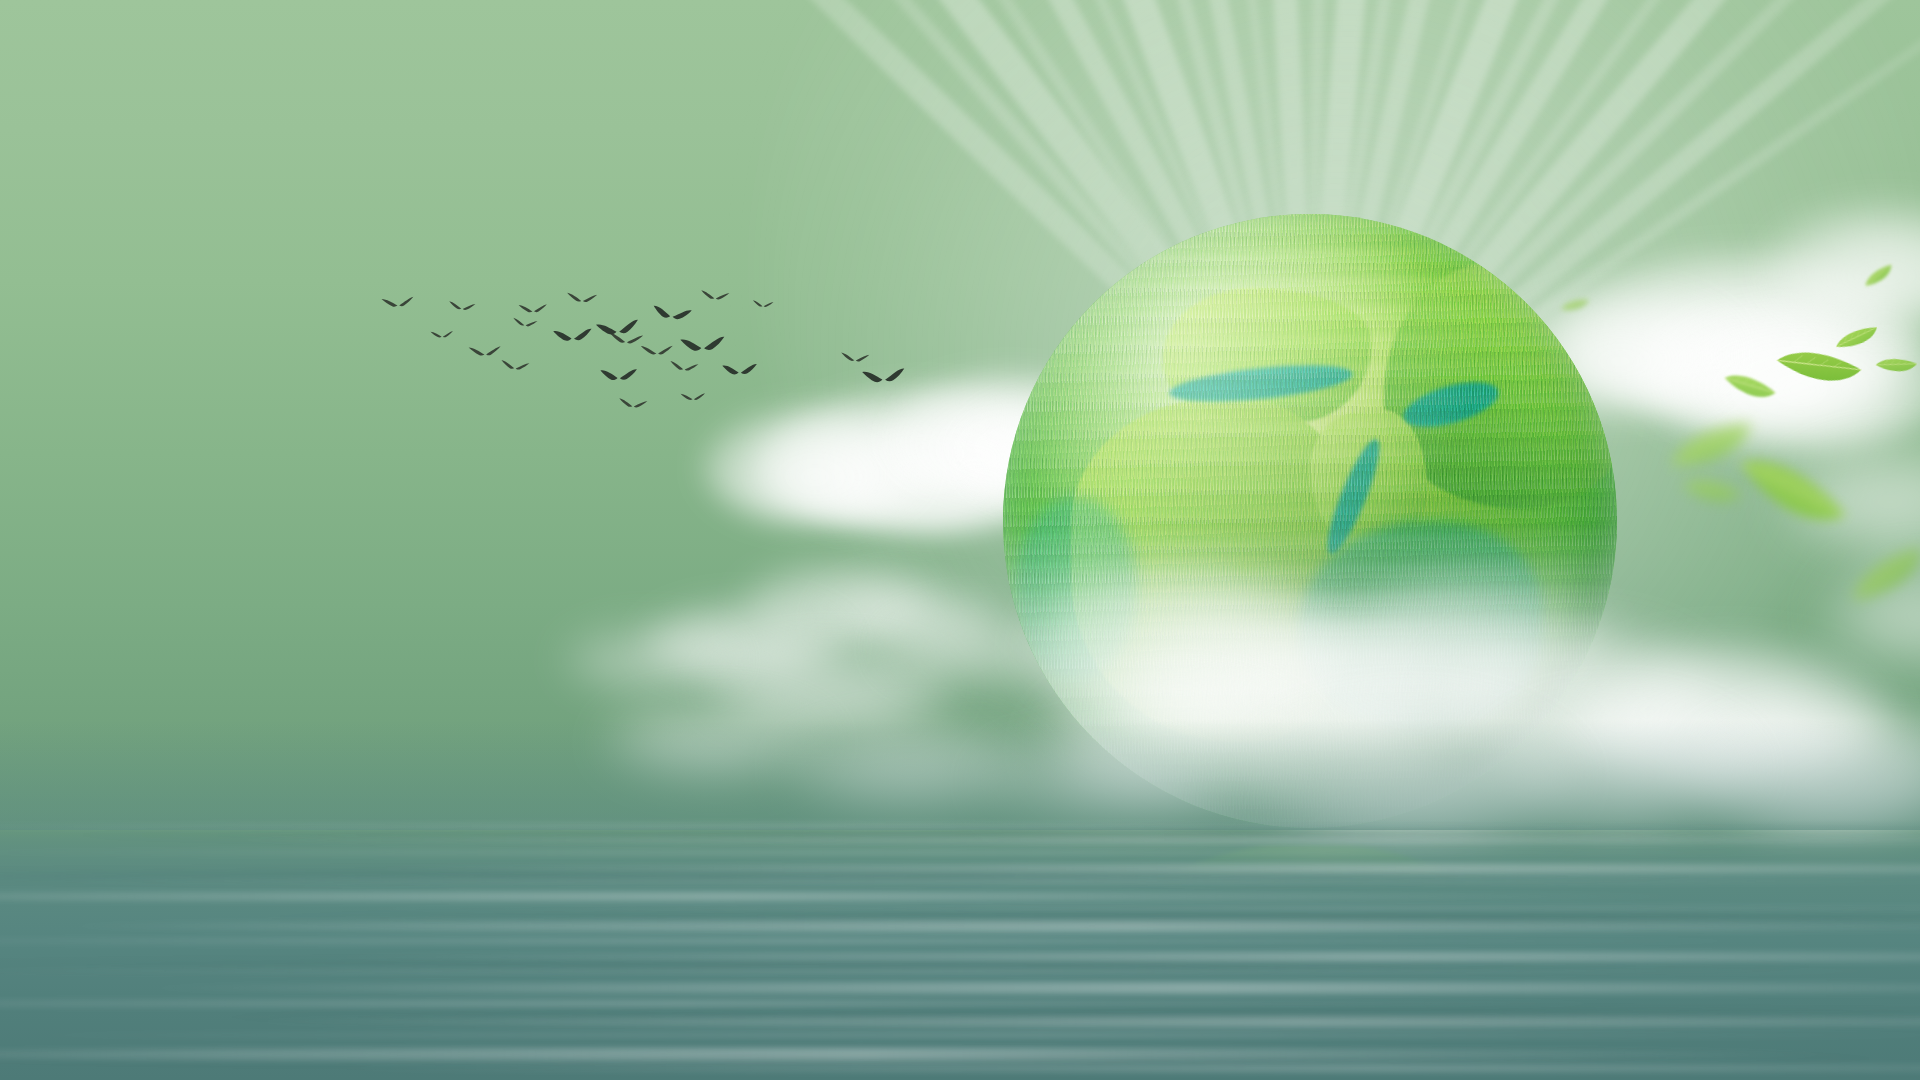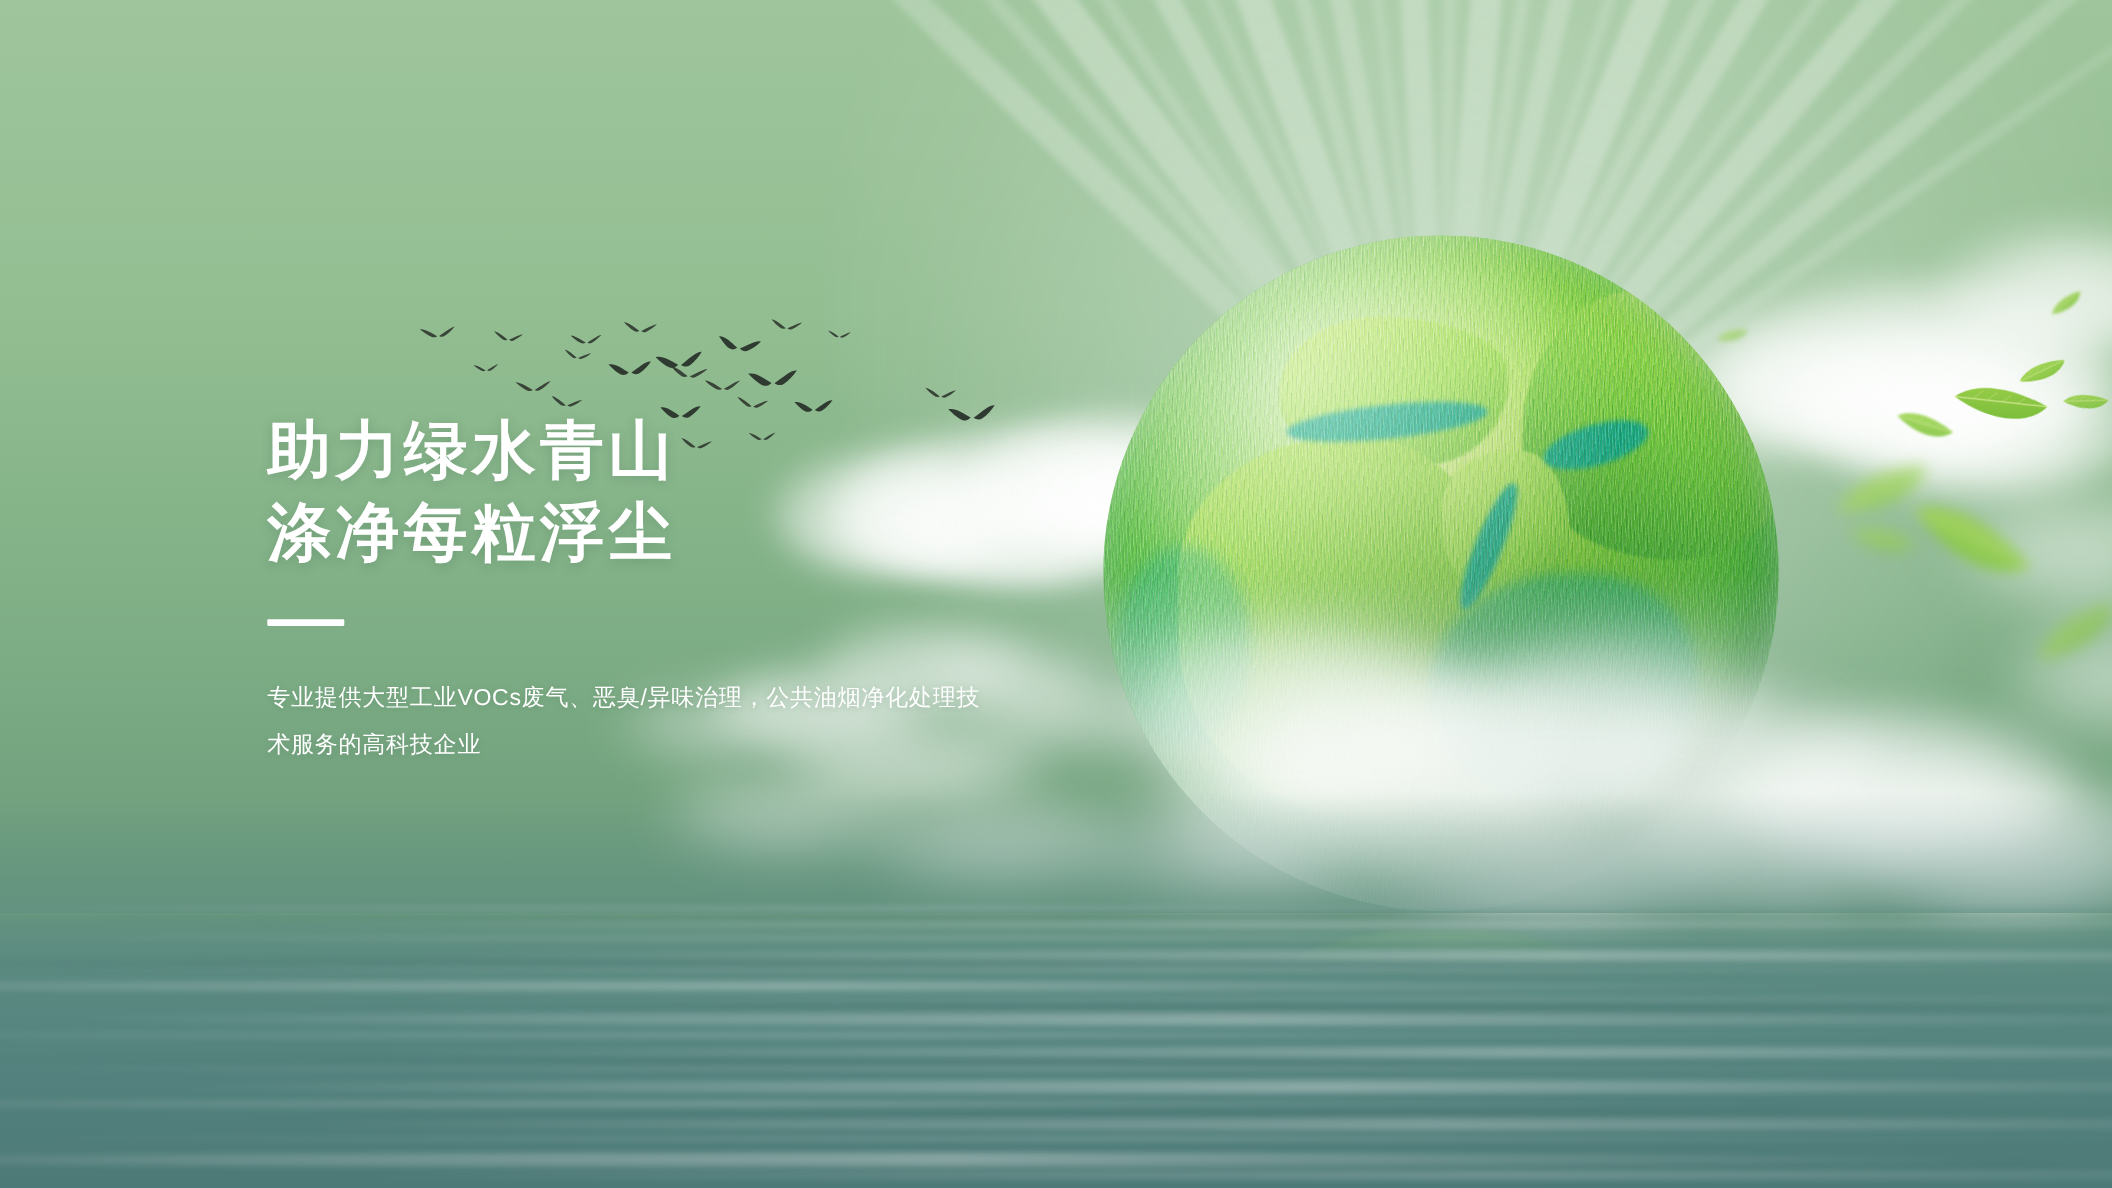--- a/index.html
+++ b/index.html
@@ -698,20 +698,14 @@
         <div class="ripple" style="top: 244px; height: 8px; opacity: 0.34; transform: translateX(360px);"></div>
         <div class="ripple-dark" style="top: 10px; height: 10px; opacity: 0.5; transform: translateX(100px);"></div>
         <div class="ripple-dark" style="top: 50px; height: 12px; opacity: 0.45; transform: translateX(-240px);"></div>
         <div class="ripple-dark" style="top: 92px; height: 14px; opacity: 0.5; transform: translateX(300px);"></div>
         <div class="ripple-dark" style="top: 140px; height: 12px; opacity: 0.42; transform: translateX(-120px);"></div>
         <div class="ripple-dark" style="top: 190px; height: 14px; opacity: 0.46; transform: translateX(240px);"></div>
         <div class="ripple-dark" style="top: 232px; height: 12px; opacity: 0.4; transform: translateX(-60px);"></div>
       </div>
   </div>
 
-  <div class="copy">
-    <div class="headline">助力绿水青山</div>
-    <div class="headline">涤净每粒浮尘</div>
-    <div class="divider"></div>
-    <div class="subtitle">专业提供大型工业VOCs废气、恶臭/异味治理，公共油烟净化处理技术服务的高科技企业</div>
-  </div>
 
 </div>
 
 </body></html>

